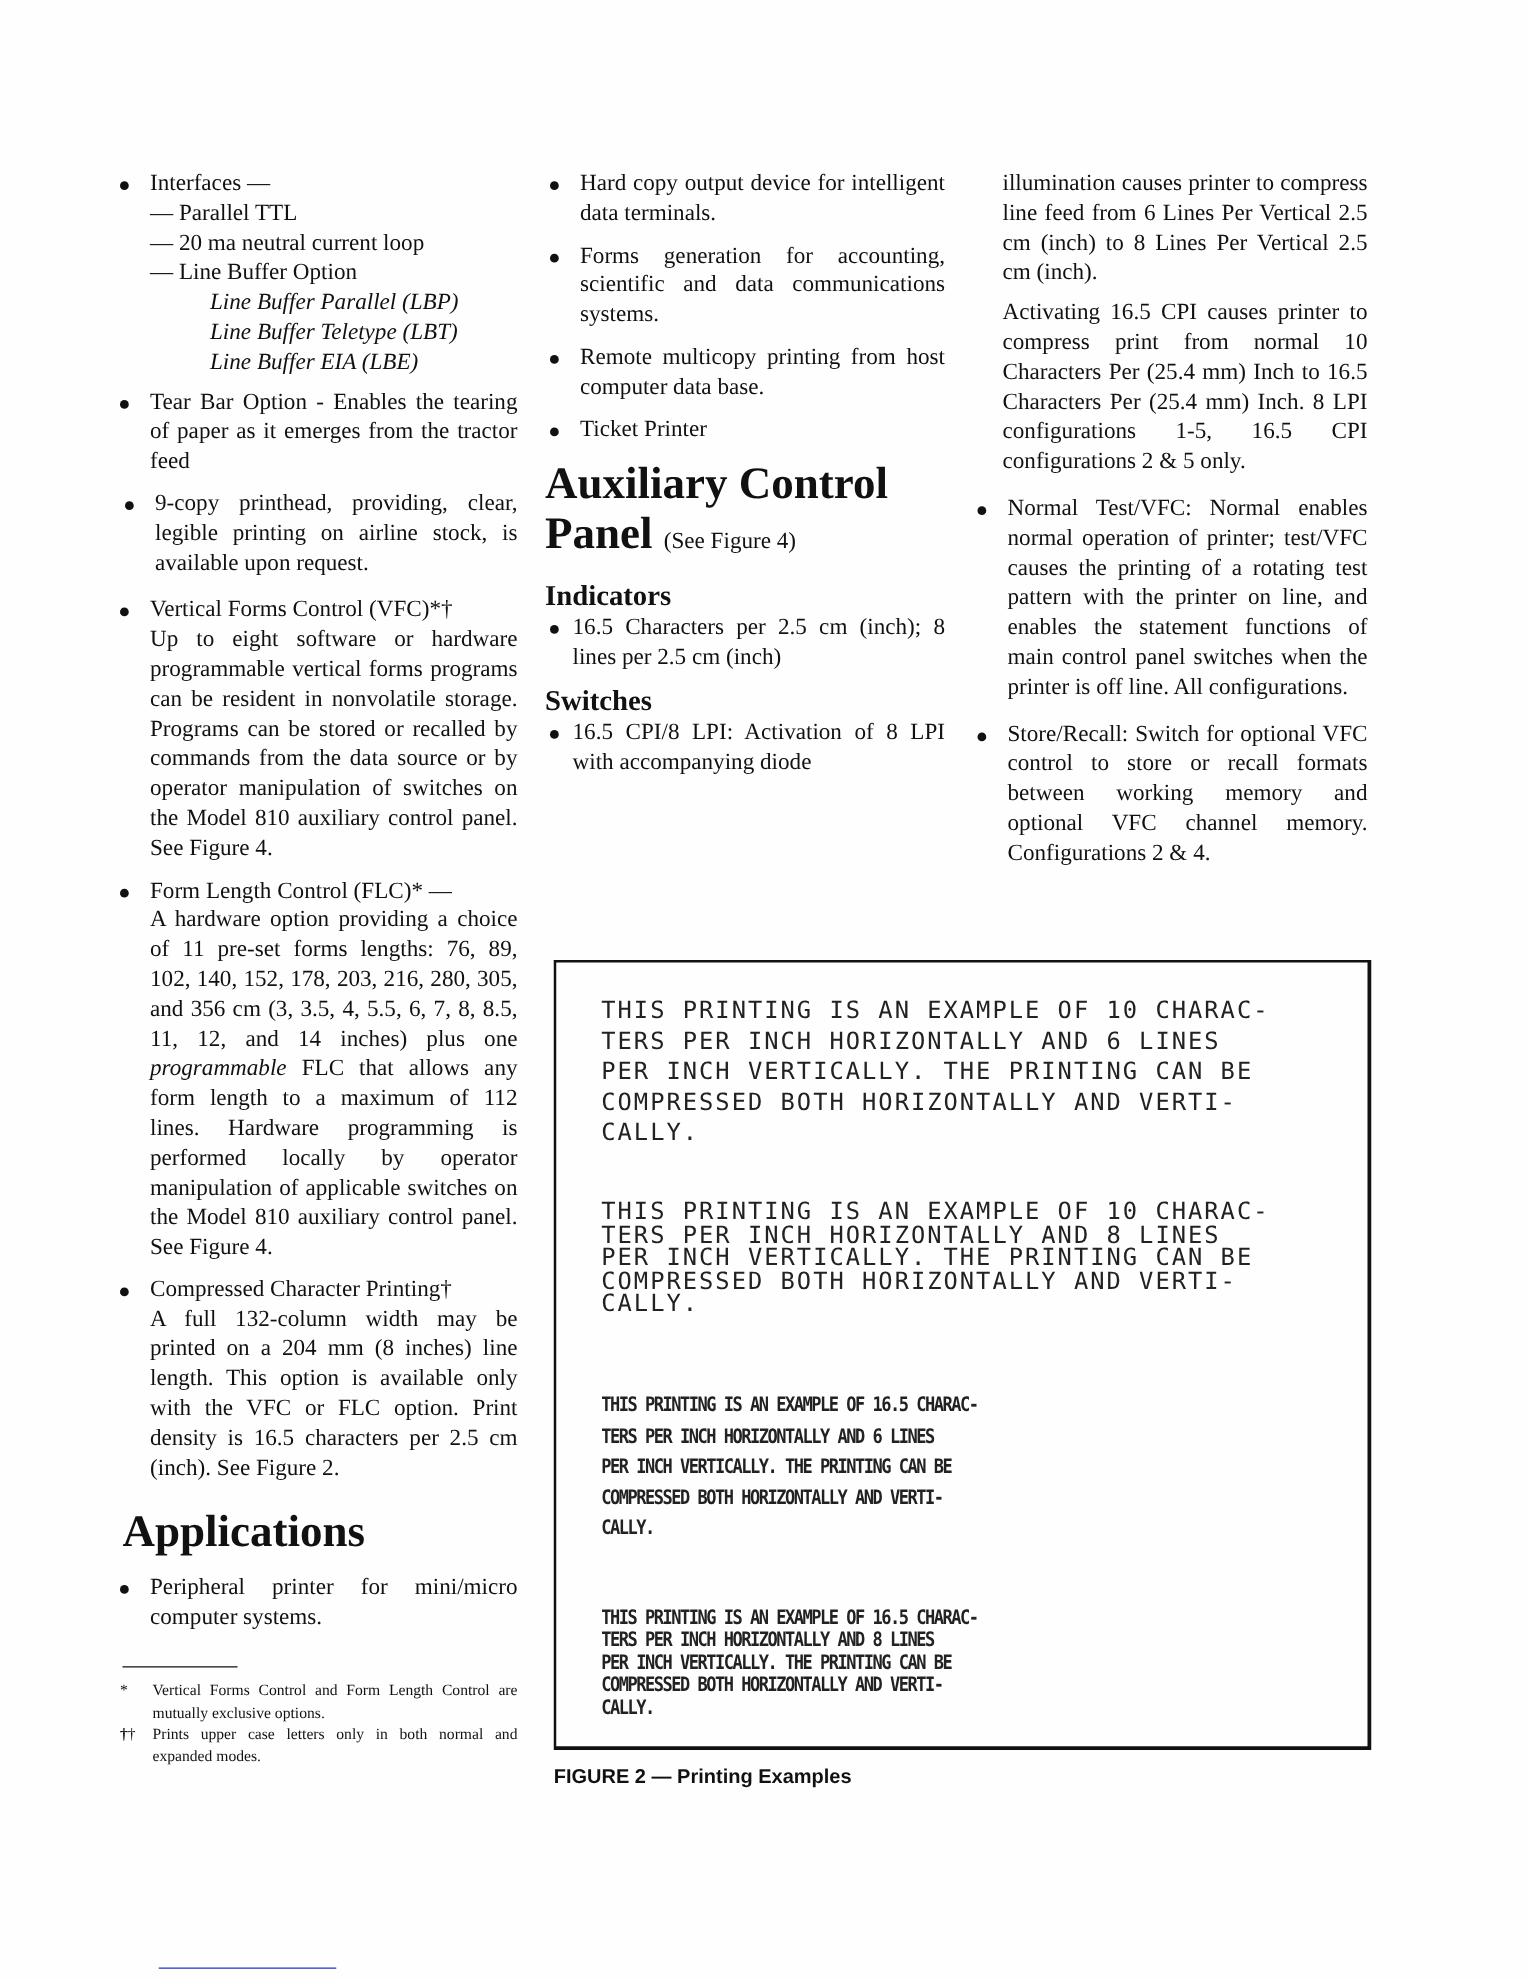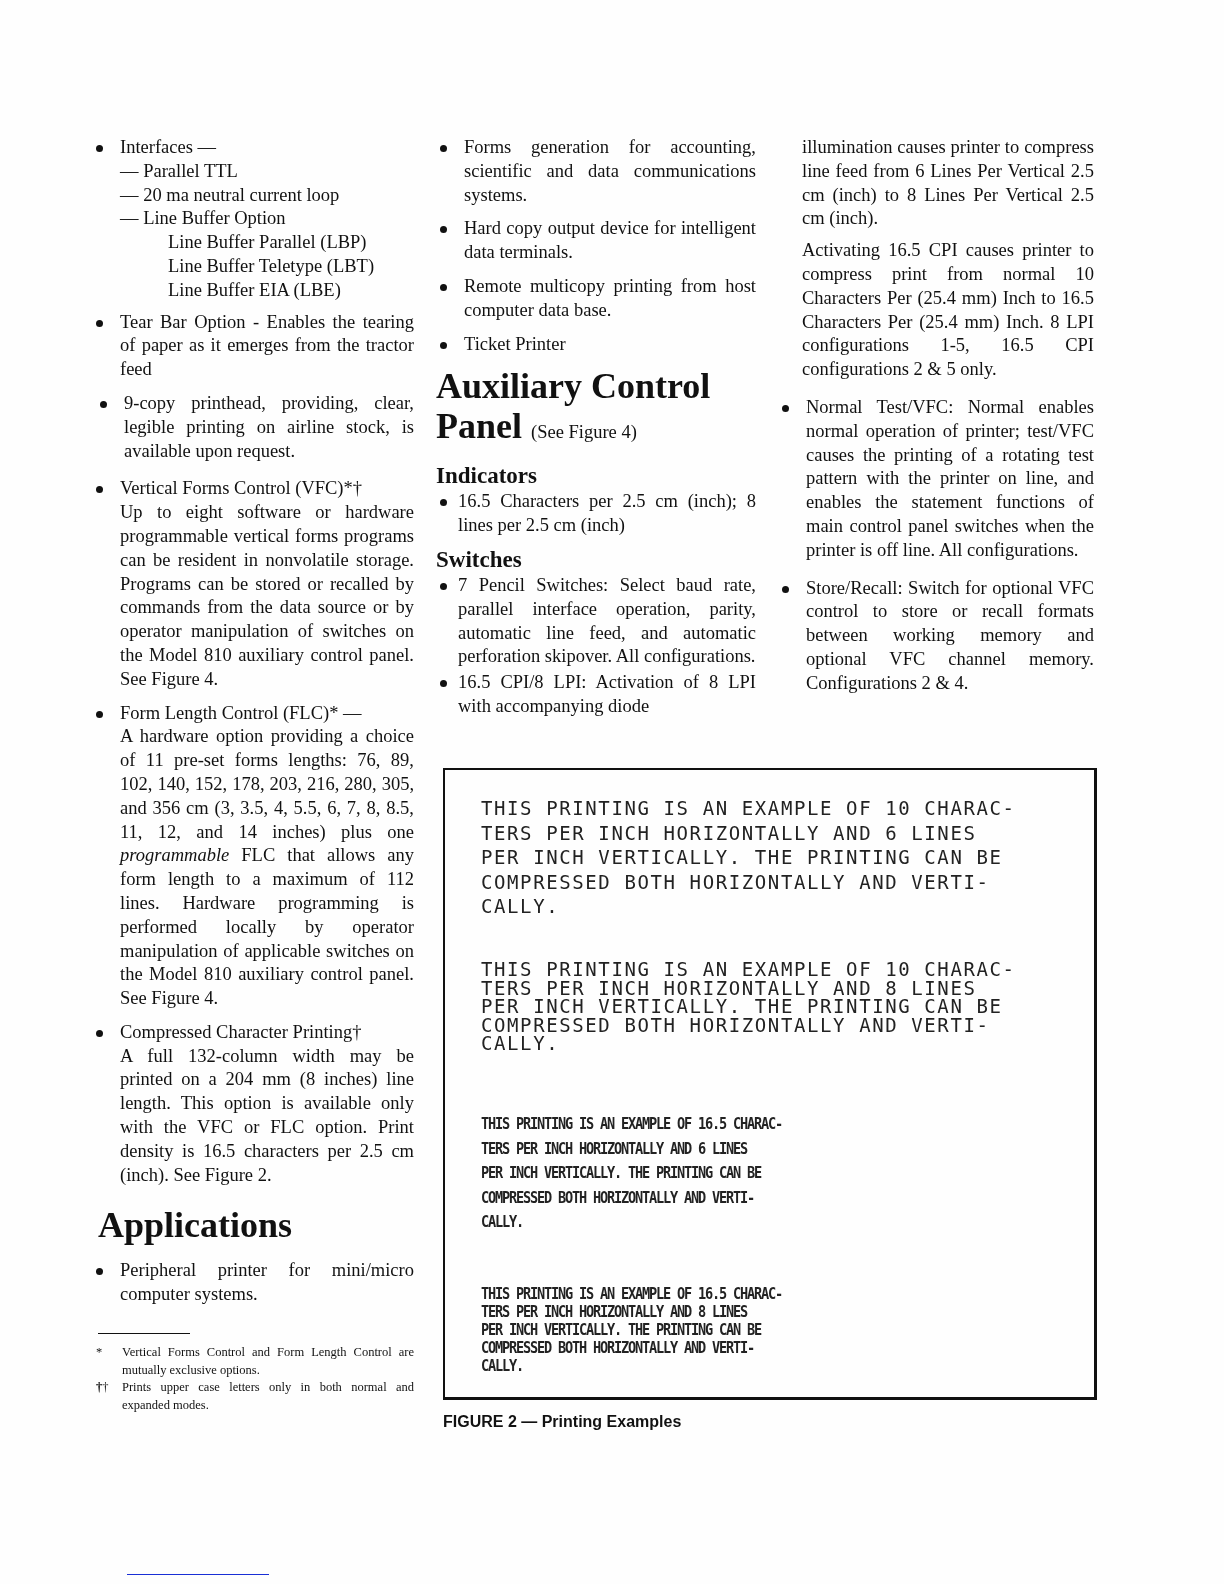--- a/index.html
+++ b/index.html
@@ -17,21 +17,21 @@
 
     .bl { position: relative; padding-left: 28px; text-align: justify; margin-bottom: 10px; }
     .bl::before {
       content: "";
       position: absolute; left: 4px; top: 9px;
       width: 7px; height: 7px; border-radius: 50%; background: #111;
     }
     .bl.tight { margin-bottom: 0; }
     .sub { display: block; padding-left: 0; }
     .sub.dash::before { content: "\2014\00a0"; }
-    .sub.ind { padding-left: 48px; }
+    .sub.ind { padding-left: 48px; font-style: italic; }
     .para { padding-left: 24px; text-align: justify; }
     .mt8 { margin-top: 8px; }
     .mt14 { margin-top: 14px; }
 
     h1.sect {
       font-family: "Liberation Serif", serif;
       font-weight: bold; font-size: 36px; line-height: 40px;
       margin: 18px 0 14px 6px;
     }
     h1.sect2 {
@@ -116,33 +116,32 @@
   <div class="foot">
     <span class="sym">†</span>
   </div>
   <div class="foot">
     <span class="sym">††</span>
     <span>Prints upper case letters only in both normal and expanded modes.</span>
   </div>
 </div>
 
 <div id="col2" class="col">
+  <div class="bl">Hard copy output device for intelligent data terminals.</div>
   <div class="bl">Forms generation for accounting, scientific and data communications systems.</div>
-  <div class="bl">Hard copy output device for intelligent data terminals.</div>
   <div class="bl">Remote multicopy printing from host computer data base.</div>
   <div class="bl">Ticket Printer</div>
   <h1 class="sect2">
     <span>Auxiliary Control</span><br>
     <span>Panel</span>
     <span class="small">(See Figure 4)</span>
   </h1>
   <h2 class="subhead">Indicators</h2>
   <div class="bl" style="padding-left:22px">16.5 Characters per 2.5 cm (inch); 8 lines per 2.5 cm (inch)</div>
   <h2 class="subhead">Switches</h2>
-  <div class="bl" style="padding-left:22px;margin-bottom:2px">7 Pencil Switches: Select baud rate, parallel interface operation, parity, automatic line feed, and automatic perforation skipover. All configurations.</div>
   <div class="bl" style="padding-left:22px">16.5 CPI/8 LPI: Activation of 8 LPI with accompanying diode</div>
 </div>
 
 <div id="col3" class="col">
   <div class="para">illumination causes printer to compress line feed from 6 Lines Per Vertical 2.5 cm (inch) to 8 Lines Per Vertical 2.5 cm (inch).</div>
   <div class="para mt8">Activating 16.5 CPI causes printer to compress print from normal 10 Characters Per (25.4 mm) Inch to 16.5 Characters Per (25.4 mm) Inch. 8 LPI configurations 1-5, 16.5 CPI configurations 2 &amp; 5 only.</div>
   <div class="bl mt14">Normal Test/VFC: Normal enables normal operation of printer; test/VFC causes the printing of a rotating test pattern with the printer on line, and enables the statement functions of main control panel switches when the printer is off line. All configurations.</div>
   <div class="bl mt14">Store/Recall: Switch for optional VFC control to store or recall formats between working memory and optional VFC channel memory. Configurations 2 &amp; 4.</div>
 </div>
 

